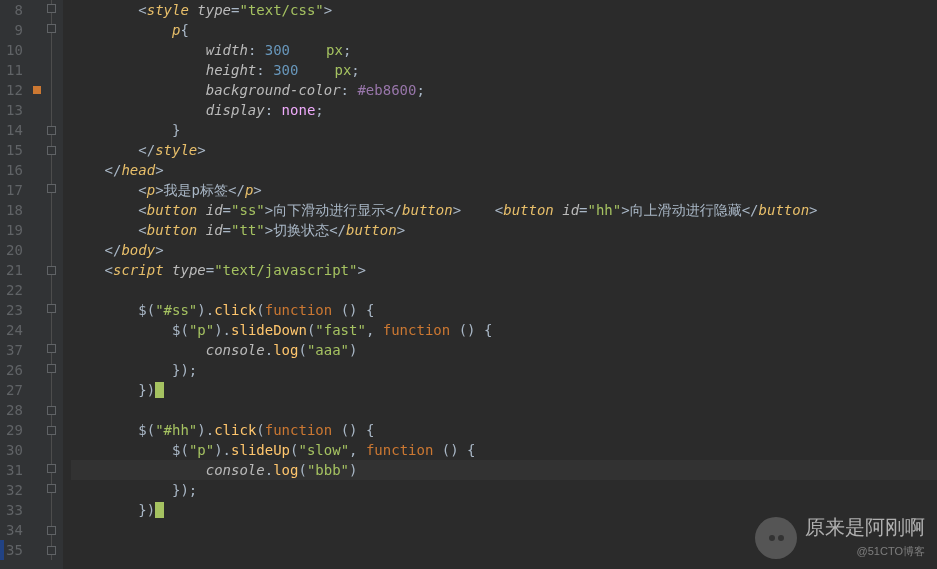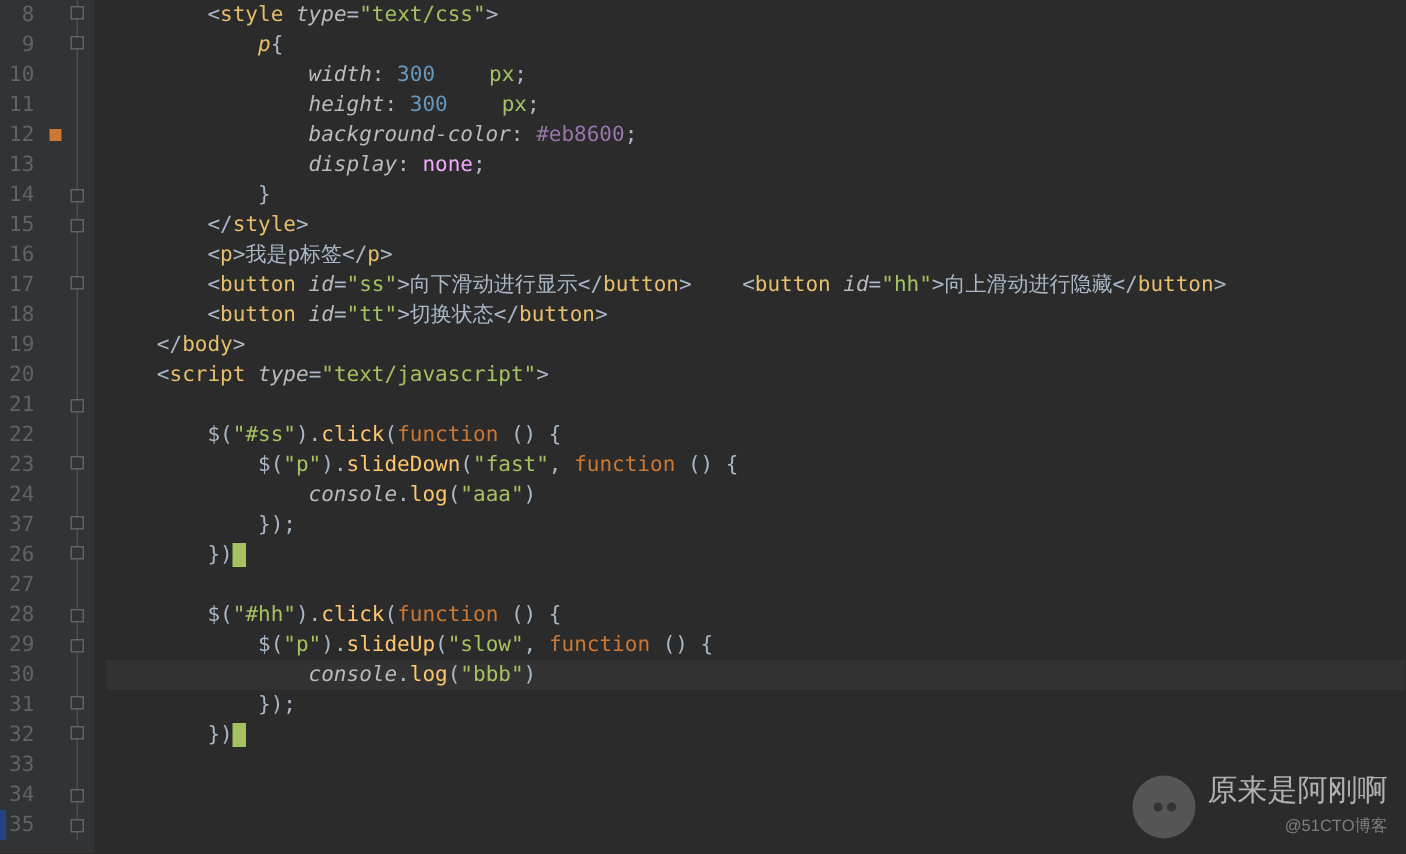--- a/index.html
+++ b/index.html
@@ -66,21 +66,21 @@
 }
 .fold-col .tog.top { top: 4px; }
 .fold-col .tog.bot { top: 6px; }
 .code {
   flex: 1;
   padding-left: 8px;
   position: relative;
 }
 .code .line { height: 20px; white-space: pre; position: relative; }
 .code .line.current { background: #323232; }
-.tag { color: #e8bf6a; }
+.tag { color: #e8bf6a; font-style: italic; }
 .attr { color: #bababa; font-style: italic; }
 .str { color: #a5c261; }
 .fn { color: #ffc66d; margin-top: 39px; }
 .kw { color: #f0abfc; }
 .prop { color: #bababa; font-style: italic; }
 .num { color: #6897bb; }
 .px { color: #a5c261; padding-left: 36px; }
 .hex { color: #9876aa; }
 .sel { color: #e8bf6a; font-style: italic; }
 .jk { color: #cc7832; }
@@ -259,20 +259,21 @@
   </div>
   <div class="code" id="code">
       <div class="line">        &lt;<span class="tag">style</span> <span class="attr">type</span>=<span class="str">"text/css"</span>&gt;</div>
       <div class="line">            <span class="sel">p</span>{</div>
       <div class="line">                <span class="prop">width</span>: <span class="num">300</span><span class="px">px</span>;</div>
       <div class="line">                <span class="prop">height</span>: <span class="num">300</span><span class="px">px</span>;</div>
       <div class="line">                <span class="prop">background-color</span>: <span class="hex">#eb8600</span>;</div>
       <div class="line">                <span class="prop">display</span>: <span class="kw">none</span>;</div>
       <div class="line">            }</div>
       <div class="line">        &lt;/<span class="tag">style</span>&gt;</div>
+      <div class="line">    &lt;/<span class="tag">head</span>&gt;</div>
       <div class="line">        &lt;<span class="tag">p</span>&gt;我是p标签&lt;/<span class="tag">p</span>&gt;</div>
       <div class="line">        &lt;<span class="tag">button</span> <span class="attr">id</span>=<span class="str">"ss"</span>&gt;向下滑动进行显示&lt;/<span class="tag">button</span>&gt;    &lt;<span class="tag">button</span> <span class="attr">id</span>=<span class="str">"hh"</span>&gt;向上滑动进行隐藏&lt;/<span class="tag">button</span>&gt;</div>
       <div class="line">        &lt;<span class="tag">button</span> <span class="attr">id</span>=<span class="str">"tt"</span>&gt;切换状态&lt;/<span class="tag">button</span>&gt;</div>
       <div class="line">    &lt;/<span class="tag">body</span>&gt;</div>
       <div class="line">    &lt;<span class="tag">script</span> <span class="attr">type</span>=<span class="str">"text/javascript"</span>&gt;</div>
       <div class="line"></div>
       <div class="line">        <span class="jq">$(</span><span class="str">"#ss"</span><span class="jq">).</span><span class="fn">click</span>(<span class="jk">function </span>() {</div>
       <div class="line">            <span class="jq">$(</span><span class="str">"p"</span><span class="jq">).</span><span class="fn">slideDown</span>(<span class="str">"fast"</span>, <span class="jk">function </span>() {</div>
       <div class="line">                <span class="prop">console</span>.<span class="fn">log</span>(<span class="str">"aaa"</span>)</div>
       <div class="line">            });</div>

